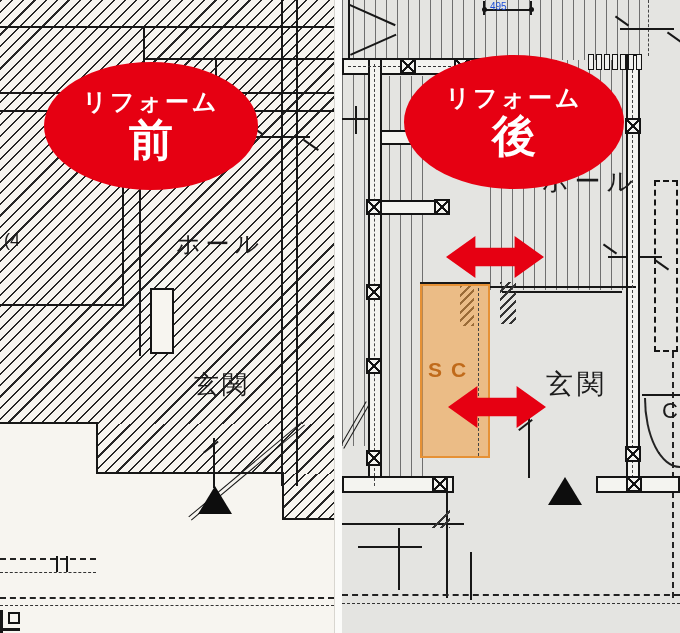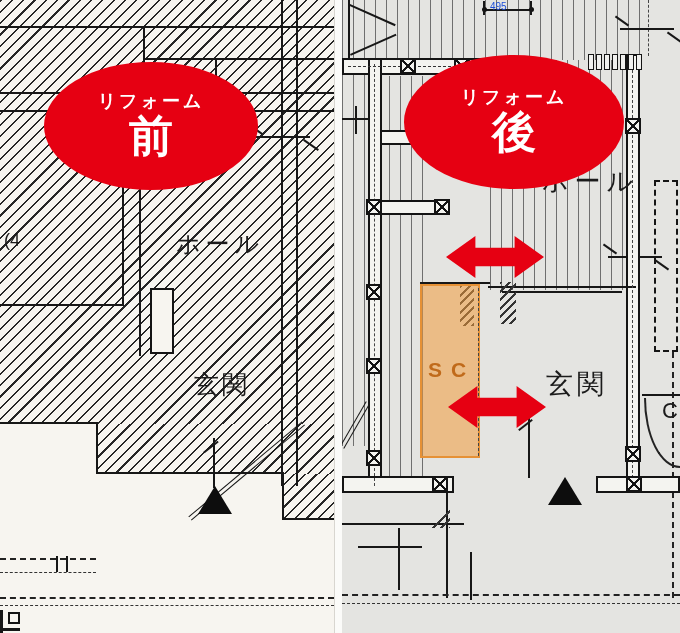--- a/index.html
+++ b/index.html
@@ -21,21 +21,21 @@
   .vstripe{position:absolute;background-image:repeating-linear-gradient(90deg,#6f6f6f 0 1.2px,transparent 1.2px 11px);}
   .wall{position:absolute;background:#f4f4f0;border:2px solid #141414;box-sizing:border-box;z-index:2;}
   .post{position:absolute;width:16px;height:16px;background:#f4f4f0;border:2px solid #141414;box-sizing:border-box;z-index:3;
         background-image:
           linear-gradient(45deg,transparent calc(50% - 1px),#141414 calc(50% - 1px) calc(50% + 1px),transparent calc(50% + 1px)),
           linear-gradient(-45deg,transparent calc(50% - 1px),#141414 calc(50% - 1px) calc(50% + 1px),transparent calc(50% + 1px));}
   .tri{position:absolute;width:0;height:0;border-left:17px solid transparent;border-right:17px solid transparent;
        border-bottom:28px solid #0d0d0d;z-index:4;}
   .badge{position:absolute;border-radius:50%;background:var(--red);color:#fff;display:flex;flex-direction:column;
          align-items:center;justify-content:center;font-weight:bold;z-index:6;text-align:center;}
-  .badge .b1{font-size:18px;letter-spacing:3px;line-height:1.15;}
+  .badge .b1{font-size:24px;letter-spacing:3px;line-height:1.15;}
   .badge .b2{font-size:44px;line-height:1.1;}
   .jlabel{position:absolute;color:#1b1b1b;z-index:4;white-space:nowrap;}
   .arrow2{position:absolute;background:var(--red);z-index:5;
           clip-path:polygon(0 50%,30% 0,30% 28%,70% 28%,70% 0,100% 50%,70% 100%,70% 72%,30% 72%,30% 100%);}
   .sc-zone{position:absolute;background:var(--orange);background:color-mix(in srgb,var(--orange) 55%,transparent);
            border:2px solid color-mix(in srgb,var(--orange) 85%,#b05e10);z-index:4;box-sizing:border-box;}
   .sc-text{position:absolute;left:6px;top:72px;font-size:21px;font-weight:bold;letter-spacing:9px;color:var(--orange-text);}
   .dbl{position:absolute;height:5px;border-top:1.6px solid #171717;border-bottom:1.6px solid #171717;box-sizing:border-box;}
   .dot{position:absolute;width:5px;height:5px;border-radius:50%;background:#111;z-index:3;}
   .dimtext{font-size:10px;color:#1d4ed8;}
@@ -140,21 +140,21 @@
     <div class="post" style="left:24px;top:358px;"></div>
     <div class="post" style="left:24px;top:450px;"></div>
     <div class="post" style="left:283px;top:118px;"></div>
     <div class="post" style="left:283px;top:446px;"></div>
     <div class="post" style="left:90px;top:476px;"></div>
     <div class="post" style="left:284px;top:476px;"></div>
 
     <div class="hatch dense" style="left:118px;top:286px;width:14px;height:40px;z-index:3;"></div>
     <div class="hatch dense" style="left:158px;top:282px;width:16px;height:42px;z-index:3;"></div>
 
-    <div class="sc-zone" style="left:78px;top:284px;width:60px;height:174px;">
+    <div class="sc-zone" style="left:78px;top:284px;width:70px;height:174px;">
       <span class="sc-text">SC</span>
     </div>
     <div class="dashV thin" style="left:136px;top:288px;height:168px;z-index:5;"></div>
 
     <div class="arrow2" style="left:104px;top:236px;width:98px;height:42px;"></div>
     <div class="arrow2" style="left:106px;top:386px;width:98px;height:42px;"></div>
 
     <div class="ln" style="left:186px;top:416px;width:2px;height:62px;z-index:4;"></div>
     <div class="ln" style="left:175px;top:424px;width:17px;height:2px;transform:rotate(-38deg);z-index:4;"></div>
     <div class="tri" style="left:206px;top:477px;"></div>

